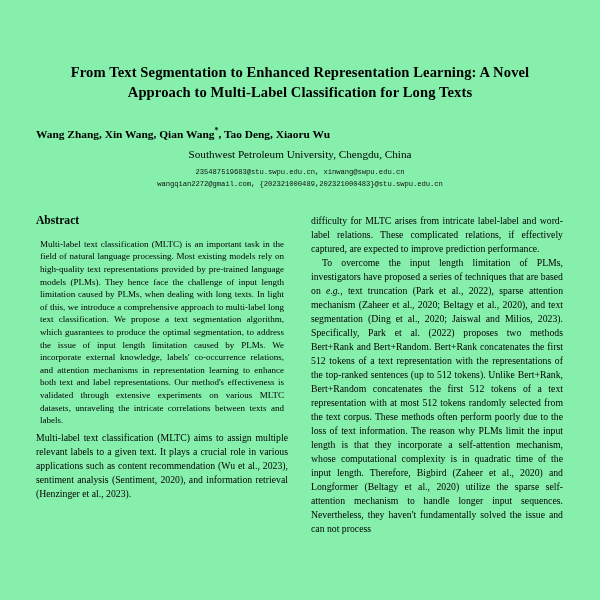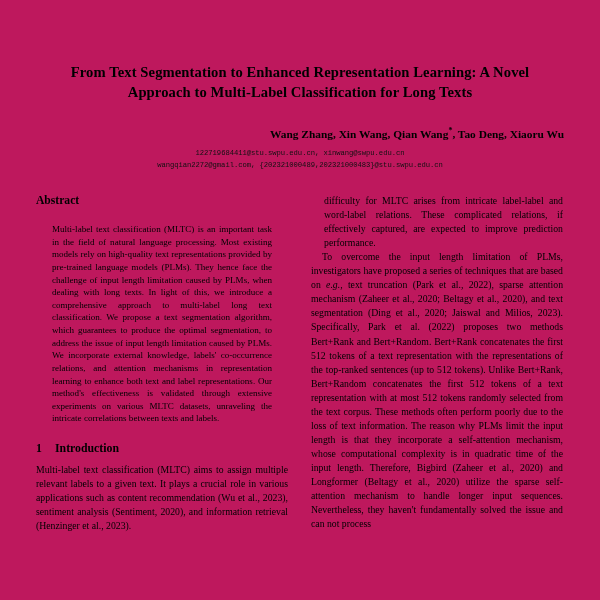--- a/index.html
+++ b/index.html
@@ -15,40 +15,40 @@
     font-family: "Liberation Serif", "DejaVu Serif", serif;
     color: #000000;
     -webkit-font-smoothing: antialiased;
   }
   .page {
     position: relative;
     width: 600px;
     height: 600px;
     box-sizing: border-box;
     padding: 0 36px;
-    background: #be185d;
+    background: #86efac;
     overflow: hidden;
   }
 
   
   .title-block {
     padding-top: 62px;
     text-align: center;
   }
   .paper-title {
     font-size: 14.6px;
     font-weight: bold;
     line-height: 1.38;
     letter-spacing: 0.1px;
     margin: 0 6px;
   }
 
   .authors {
     margin-top: 24px;
-    text-align: right;
+    text-align: left;
     font-size: 11.4px;
     font-weight: bold;
     line-height: 1.3;
   }
   .authors .star {
     font-size: 8px;
     vertical-align: super;
     font-weight: bold;
   }
   .affiliation {
@@ -96,63 +96,62 @@
     display: inline-block;
     min-width: 19px;
   }
 
   .abstract-body {
     font-size: 9.05px;
     line-height: 1.395;
     text-align: justify;
     text-justify: inter-word;
     hyphens: manual;
-    margin: 16px;
+    margin: 4px;
   }
   .body-text {
     font-size: 9.75px;
     line-height: 1.44;
     text-align: justify;
     text-justify: inter-word;
     hyphens: manual;
     margin: 0;
   }
   .body-text + .body-text {
     text-indent: 11px;
   }
   .rc-first {
     margin-top: 0;
-    margin-left: 13px;
   }
   i, .it { font-style: italic; }
 </style>
 </head>
 <body>
 
 <div class="page">
 
   <div class="title-block">
     <h1 class="paper-title">From Text Segmentation to Enhanced Representation Learning: A Novel Approach to Multi-Label Classification for Long Texts</h1>
 
     <div class="authors"><span>Wang Zhang, Xin Wang, Qian Wang</span><span class="star">*</span><span>, Tao Deng, Xiaoru Wu</span></div>
 
+    <div class="affiliation">Southwest Petroleum University, Chengdu, China</div>
 
     <div class="emails">
-      <div>122719684411@stu.swpu.edu.cn, xinwang@swpu.edu.cn</div>
+      <div>235487519683@stu.swpu.edu.cn, xinwang@swpu.edu.cn</div>
       <div>wangqian2272@gmail.com, {202321000489,202321000483}@stu.swpu.edu.cn</div>
     </div>
   </div>
 
   <div class="columns">
 
     <div class="col">
       <div class="section-head-centered">Abstract</div>
       <p class="abstract-body">Multi-label text classification (MLTC) is an important task in the field of natural language processing. Most existing models rely on high-quality text representations provided by pre-trained language models (PLMs). They hence face the challenge of input length limitation caused by PLMs, when dealing with long texts. In light of this, we introduce a comprehensive approach to multi-label long text classification. We propose a text segmentation algorithm, which guarantees to produce the optimal segmentation, to address the issue of input length limitation caused by PLMs. We incorporate external knowledge, labels' co-occurrence relations, and attention mechanisms in representation learning to enhance both text and label representations. Our method's effectiveness is validated through extensive experiments on various MLTC datasets, unraveling the intricate correlations between texts and labels.</p>
 
-      <div class="section-head"><span class="num">1</span><span>Introduction</span></div>
 
       <p class="body-text">Multi-label text classification (MLTC) aims to assign multiple relevant labels to a given text. It plays a crucial role in various applications such as content recommendation (Wu et al., 2023), sentiment analysis (Sentiment, 2020), and information retrieval (Henzinger et al., 2023).</p>
     </div>
 
     <div class="col">
       <p class="body-text rc-first">difficulty for MLTC arises from intricate label-label and word-label relations. These complicated relations, if effectively captured, are expected to improve prediction performance.</p>
       <p class="body-text"><span>To overcome the input length limitation of PLMs, investigators have proposed a series of techniques that are based on </span><i>e.g.</i><span>, text truncation (Park et al., 2022), sparse attention mechanism (Zaheer et al., 2020; Beltagy et al., 2020), and text segmentation (Ding et al., 2020; Jaiswal and Milios, 2023). Specifically, Park et al. (2022) proposes two methods Bert+Rank and Bert+Random. Bert+Rank concatenates the first 512 tokens of a text representation with the representations of the top-ranked sentences (up to 512 tokens). Unlike Bert+Rank, Bert+Random concatenates the first 512 tokens of a text representation with at most 512 tokens randomly selected from the text corpus. These methods often perform poorly due to the loss of text information. The reason why PLMs limit the input length is that they incorporate a self-attention mechanism, whose computational complexity is in quadratic time of the input length. Therefore, Bigbird (Zaheer et al., 2020) and Longformer (Beltagy et al., 2020) utilize the sparse self-attention mechanism to handle longer input sequences. Nevertheless, they haven't fundamentally solved the issue and can not process</span></p>
     </div>
 
   </div>

